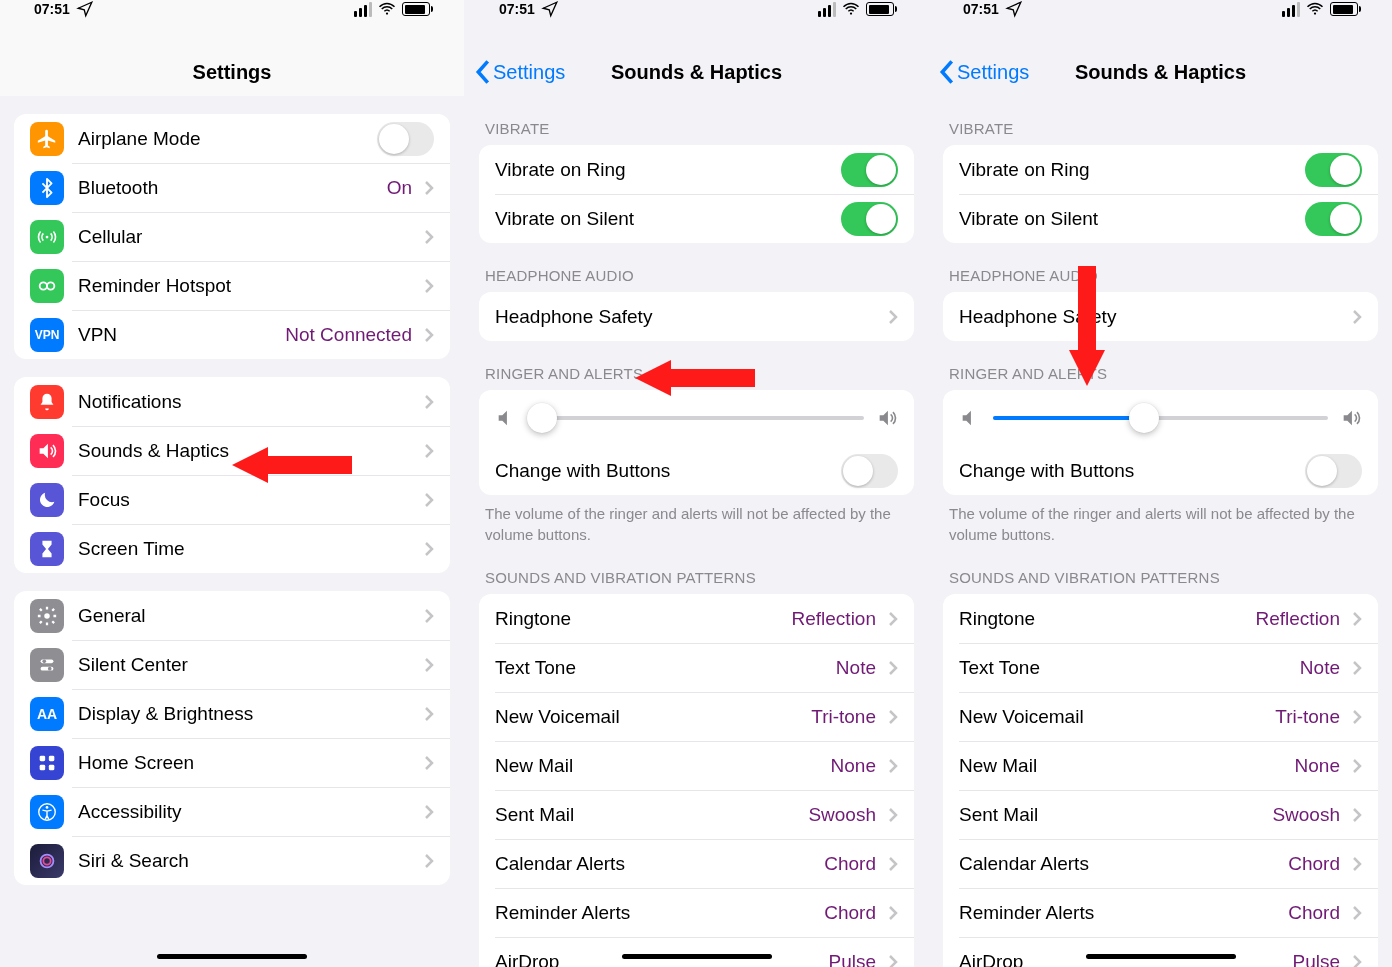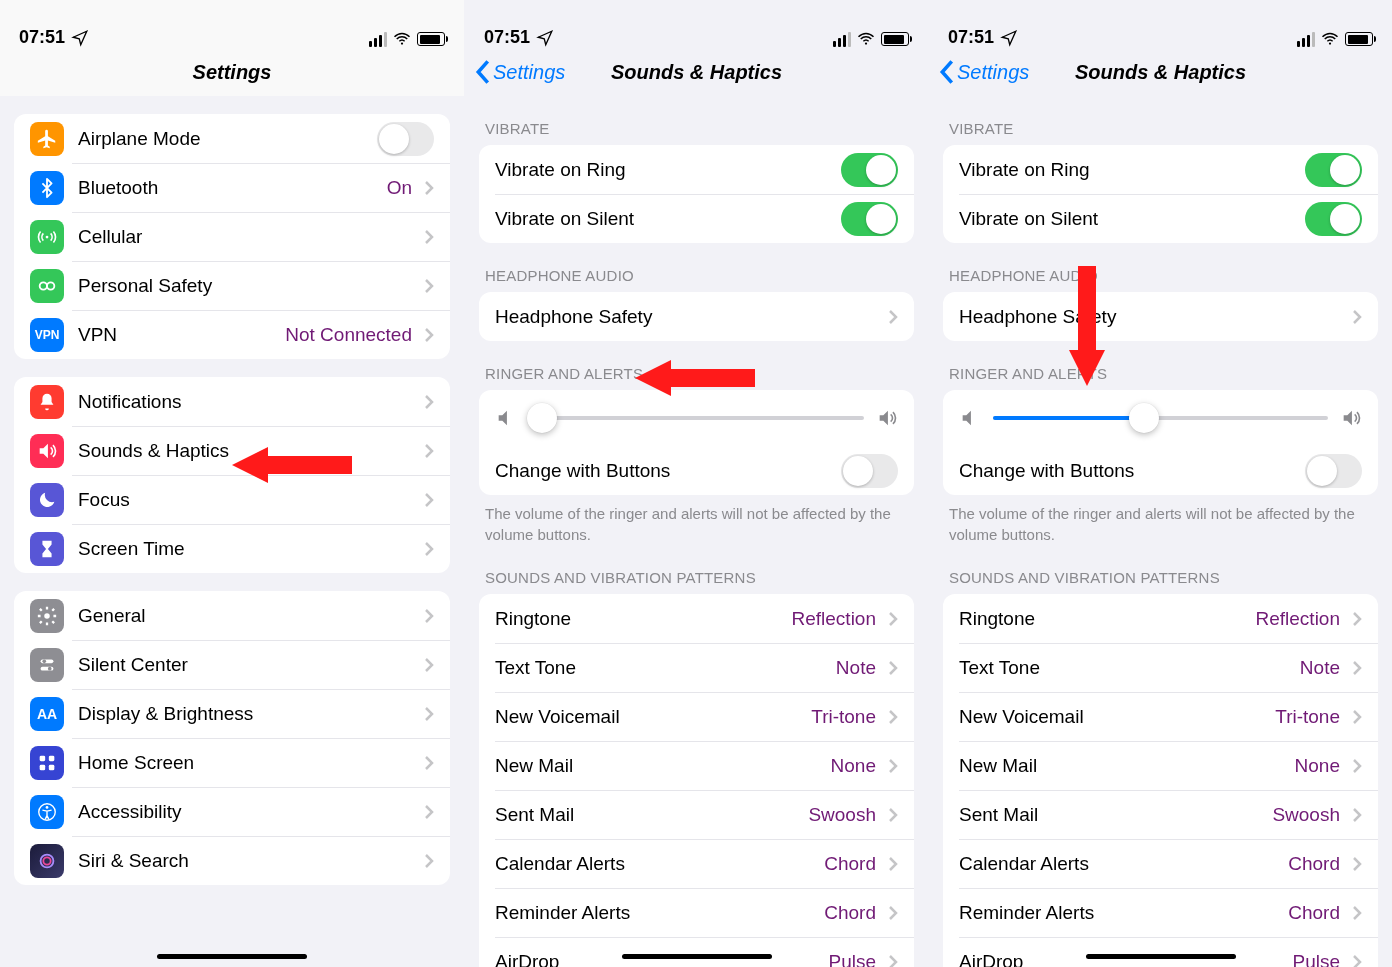--- a/index.html
+++ b/index.html
@@ -17,24 +17,24 @@
     overflow: hidden;
     position: relative;
     flex-shrink: 0;
   }
   .phone + .phone { border-left: 1px solid rgba(0,0,0,0); }
 
   
   .status-bar {
     height: 48px;
     display: flex;
-    align-items: flex-end;
+    align-items: flex-start;
     justify-content: space-between;
-    padding: 0 19px;
-    font-size: 18px;
+    padding: 0 34px;
+    font-size: 14px;
     font-weight: 600;
     background: #f2f2f7;
   }
   .phone1 .status-bar { background: #f9f9f9; }
   .status-left { display: flex; align-items: center; gap: 6px; }
   .status-right { display: flex; align-items: center; gap: 6px; }
   .sig-bars { display: flex; align-items: flex-end; gap: 2px; }
   .sig-bars span { width: 3px; background: #000; display: block; border-radius:1px;}
   .sig-bars span:nth-child(1){height:6px;}
   .sig-bars span:nth-child(2){height:9px;}
@@ -46,21 +46,20 @@
   .battery-fill { position:absolute; left:1.5px; top:1.5px; bottom:1.5px; width:80%; background:#000; border-radius:1px;}
 
   
   .nav-header {
     height: 48px;
     display: flex;
     align-items: center;
     justify-content: center;
     position: relative;
     background: #f9f9f9;
-    font-style: italic;
   }
   .nav-title { font-size: 20px; font-weight: 600; }
   .nav-back {
     position: absolute;
     left: 10px;
     display: flex;
     align-items: center;
     gap: 2px;
     color: #007aff;
     font-size: 20px;
@@ -267,21 +266,21 @@
           <path d="M2 2l6 6-6 6"></path>
         </svg>
     </div>
     <div class="row">
       <div class="icon-badge ic-hotspot">
           <svg viewBox="0 0 24 24">
             <circle cx="8" cy="12" r="4" stroke="#fff" stroke-width="2" fill="none"></circle>
             <circle cx="16" cy="12" r="4" stroke="#fff" stroke-width="2" fill="none"></circle>
           </svg>
         </div>
-      <div class="row-label">Personal Safety</div>
+      <div class="row-label">Reminder Hotspot</div>
       <svg class="chevron" viewBox="0 0 10 16">
           <path d="M2 2l6 6-6 6"></path>
         </svg>
     </div>
     <div class="row">
       <div class="icon-badge ic-vpn">
           <span style="color:#fff;font-size:12px;font-weight:700;">VPN</span>
         </div>
       <div class="row-label">VPN</div>
       <div class="row-detail">Not Connected</div>

